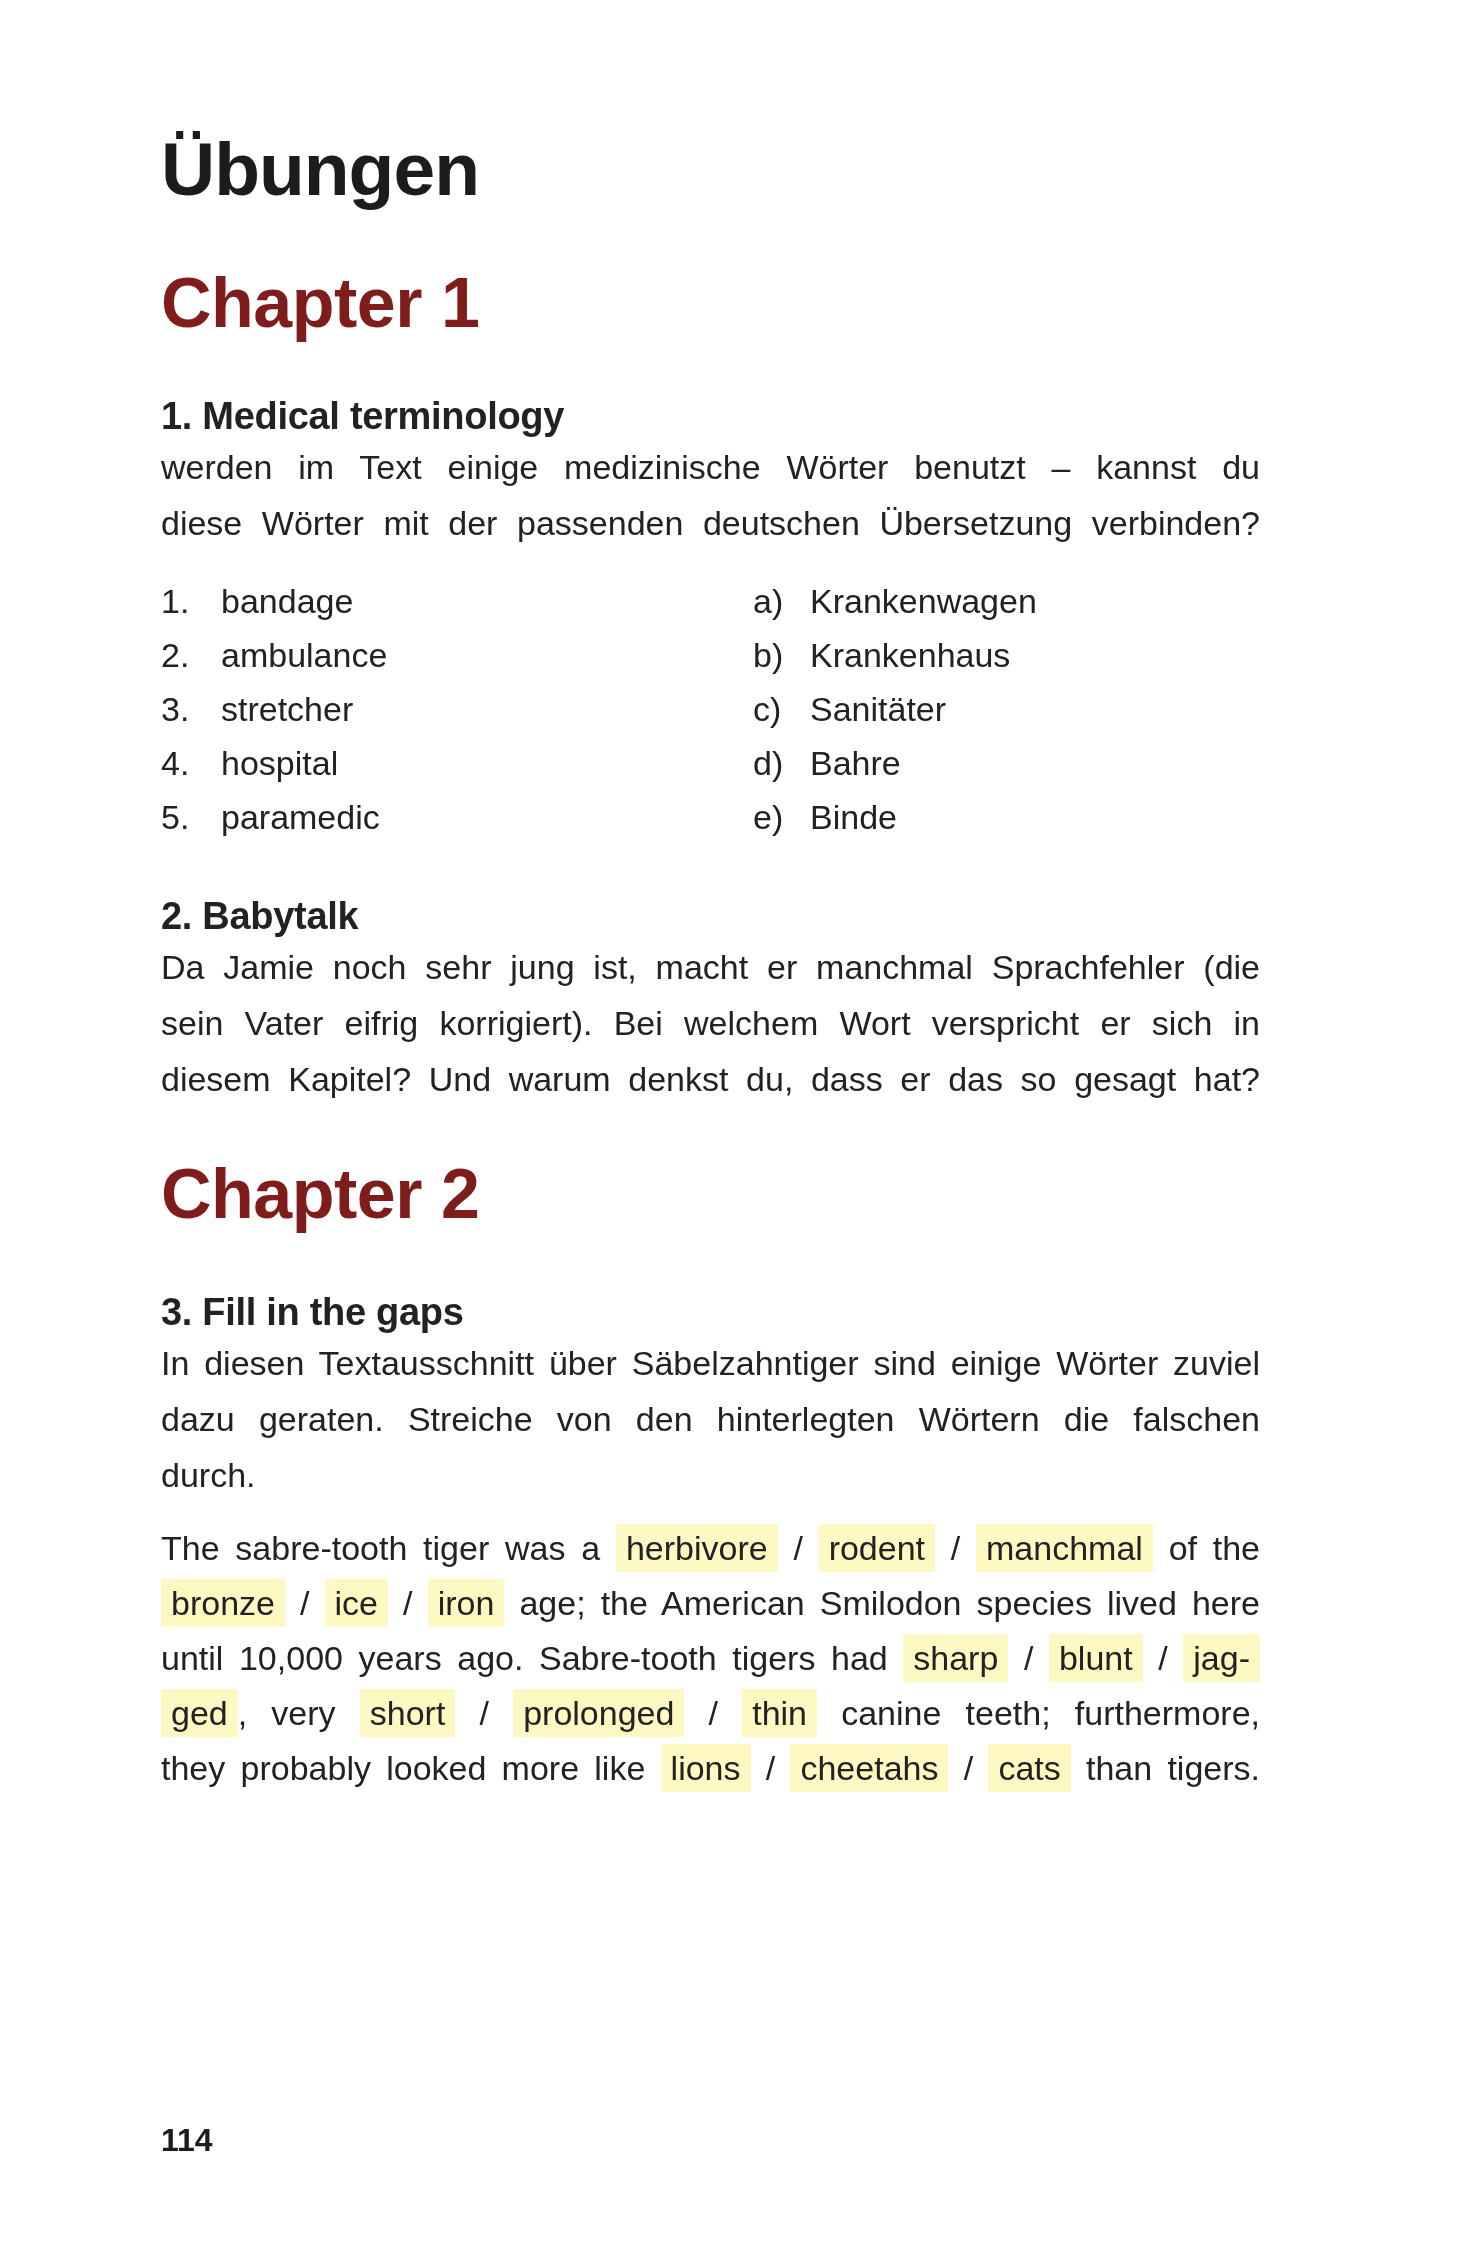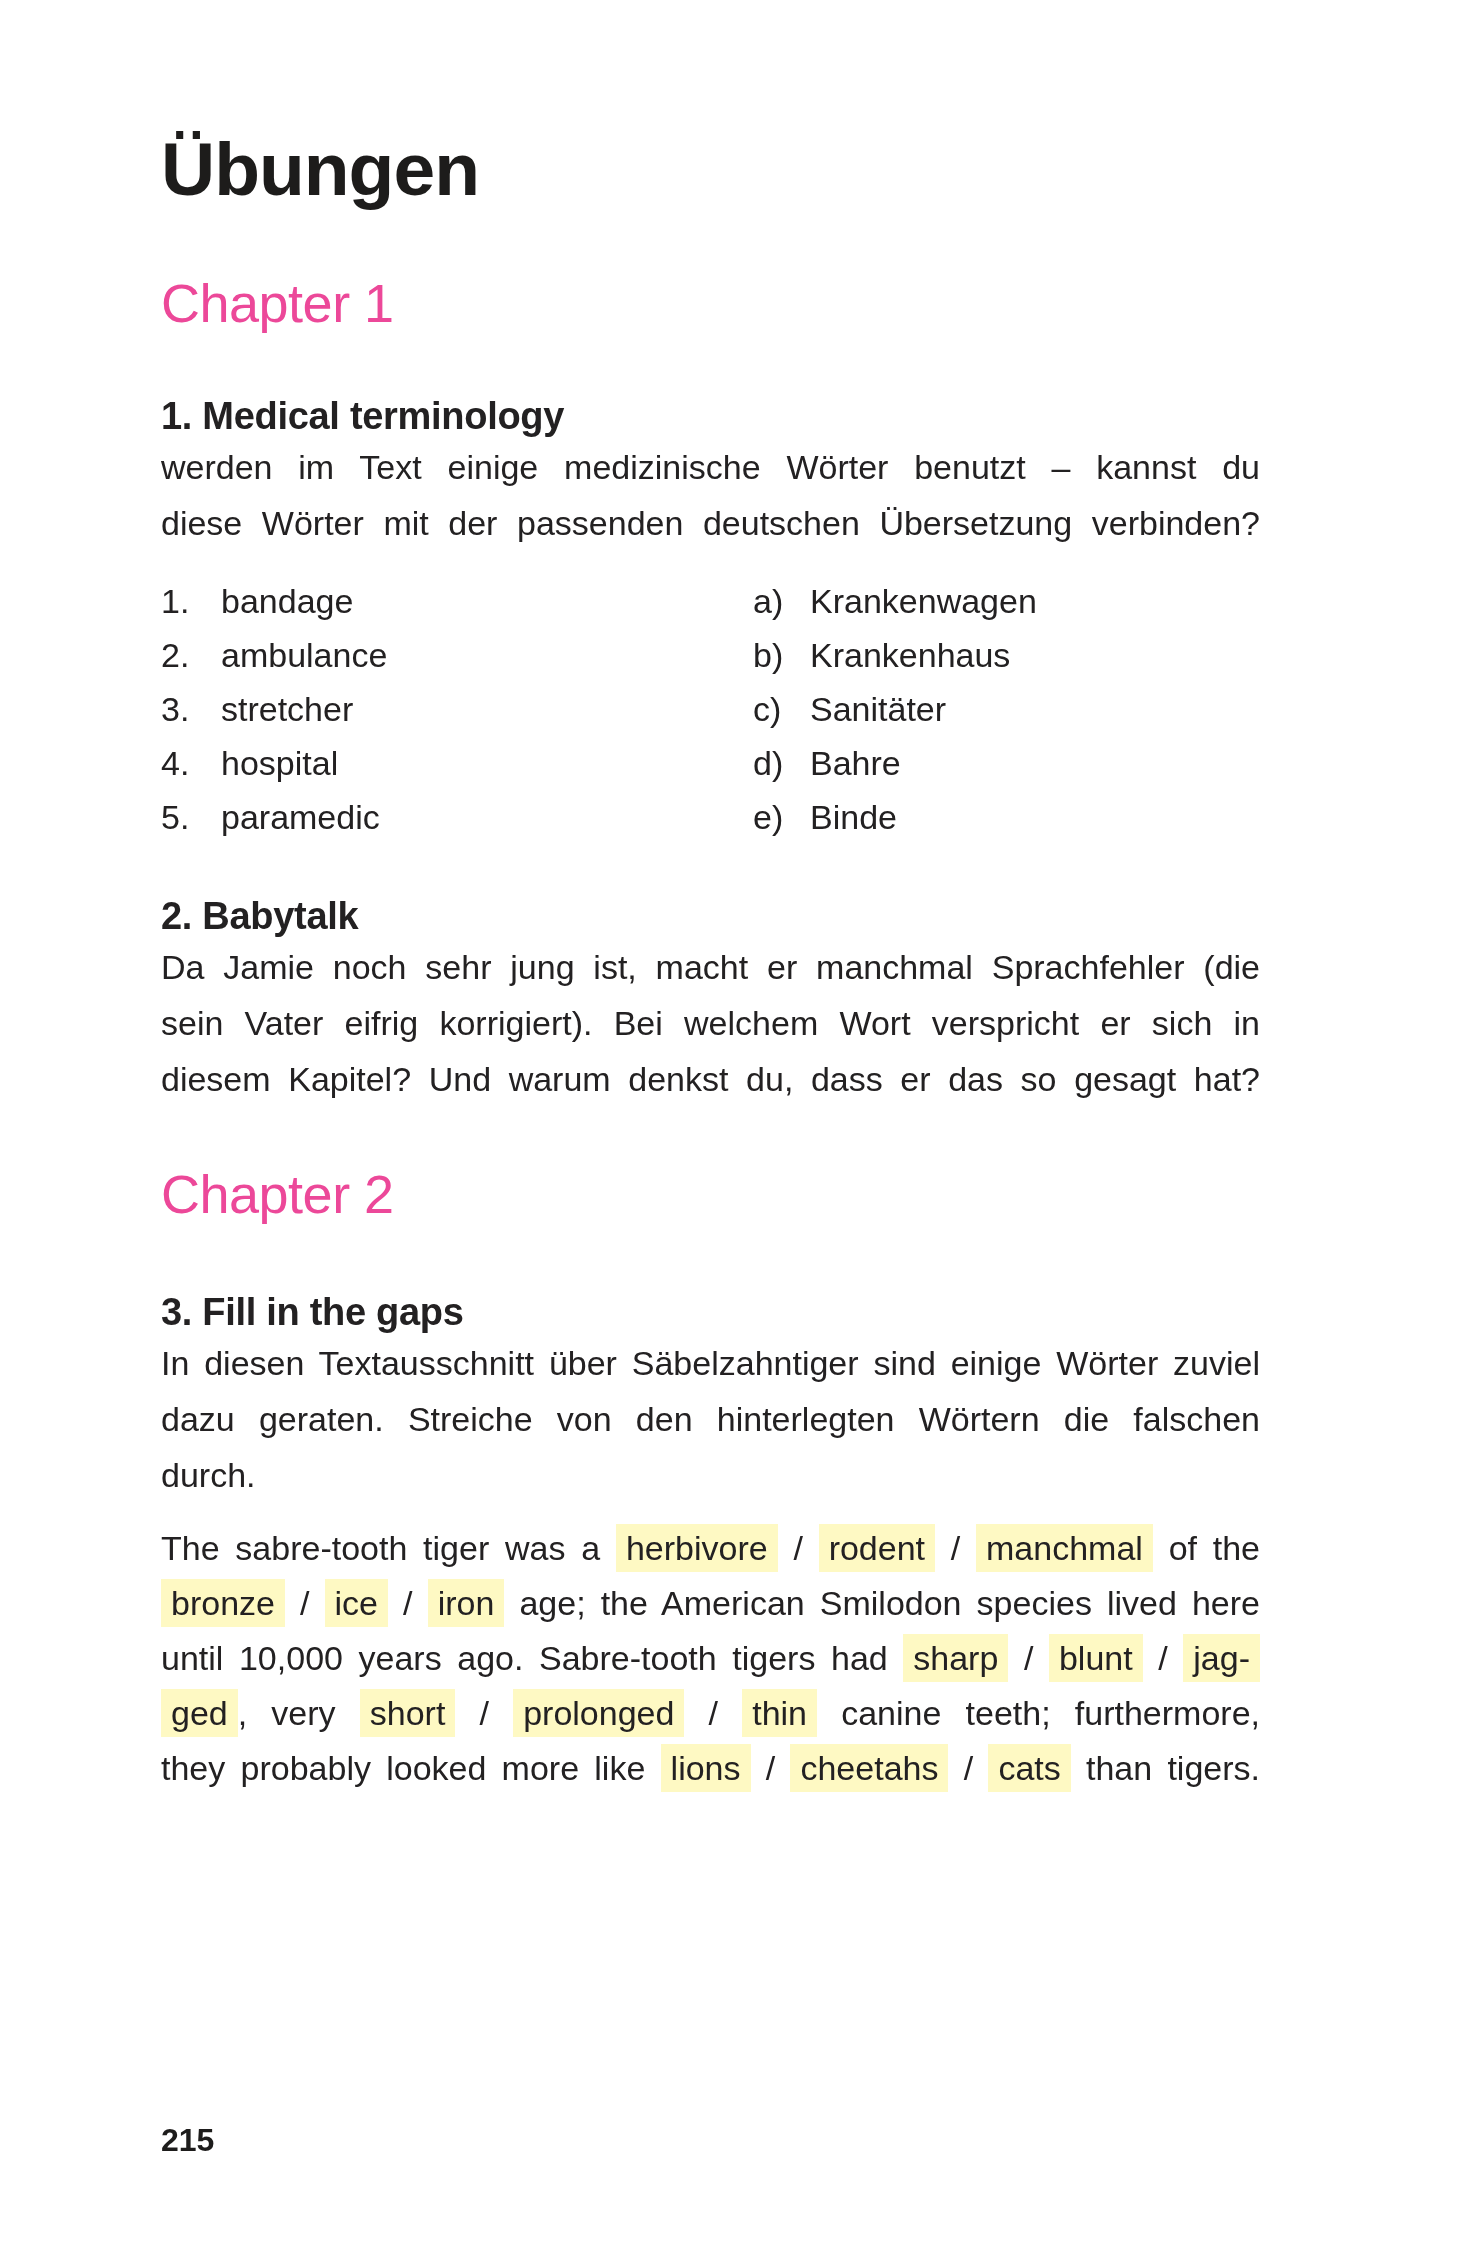--- a/index.html
+++ b/index.html
@@ -13,22 +13,22 @@
     margin:0 auto;
   }
   .content{position:absolute;left:161px;top:0;width:1099px;}
 
   .doc-title{
     font-size:75px;font-weight:700;line-height:76px;
     color:#1d1c1b;letter-spacing:-1px;
     margin:131px 0 0 0;
   }
   .chapter-heading{
-    font-size:54px;font-weight:400;line-height:62px;
-    color:#ec4899;letter-spacing:-0.5px;margin:0;
+    font-size:70px;font-weight:700;line-height:62px;
+    color:#7f1d1d;letter-spacing:-0.5px;margin:0;
   }
   .ch1{margin-top:65px;}
   .ch2{margin-top:56px;}
 
   .ex-heading{
     font-size:38px;font-weight:700;line-height:46px;
     color:#232122;margin:0;letter-spacing:-0.3px;
   }
   .ex1{margin-top:59px;}
   .ex2{margin-top:49px;}
@@ -139,14 +139,14 @@
     <div class="gap-para">
       <span class="tline j"><span>The sabre-tooth tiger was a </span><span class="hl">herbivore</span><span> / </span><span class="hl">rodent</span><span> / </span><span class="hl">manchmal</span><span> of the</span></span>
       <span class="tline j"><span class="hl">bronze</span><span> / </span><span class="hl">ice</span><span> / </span><span class="hl">iron</span><span> age; the American Smilodon species lived here</span></span>
       <span class="tline j"><span>until 10,000 years ago. Sabre-tooth tigers had </span><span class="hl">sharp</span><span> / </span><span class="hl">blunt</span><span> / </span><span class="hl">jag-</span></span>
       <span class="tline j"><span class="hl">ged</span><span>, very </span><span class="hl">short</span><span> / </span><span class="hl">prolonged</span><span> / </span><span class="hl">thin</span><span> canine teeth; furthermore,</span></span>
       <span class="tline j"><span>they probably looked more like </span><span class="hl">lions</span><span> / </span><span class="hl">cheetahs</span><span> / </span><span class="hl">cats</span><span> than tigers.</span></span>
     </div>
 
   </div>
 
-  <div class="page-number">215</div>
+  <div class="page-number">114</div>
 </div>
 
 </body></html>

